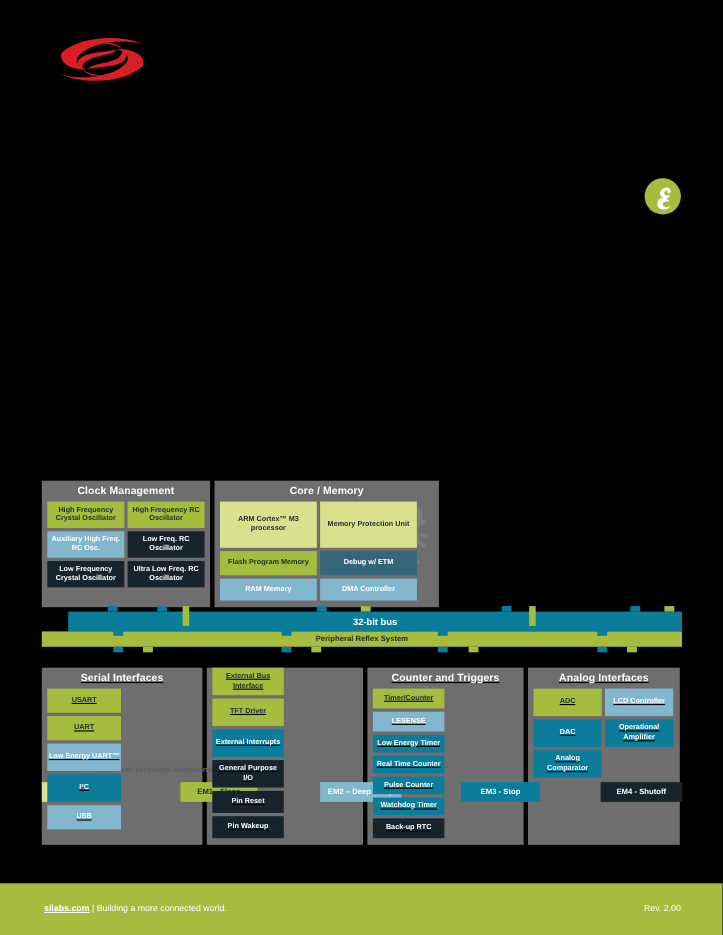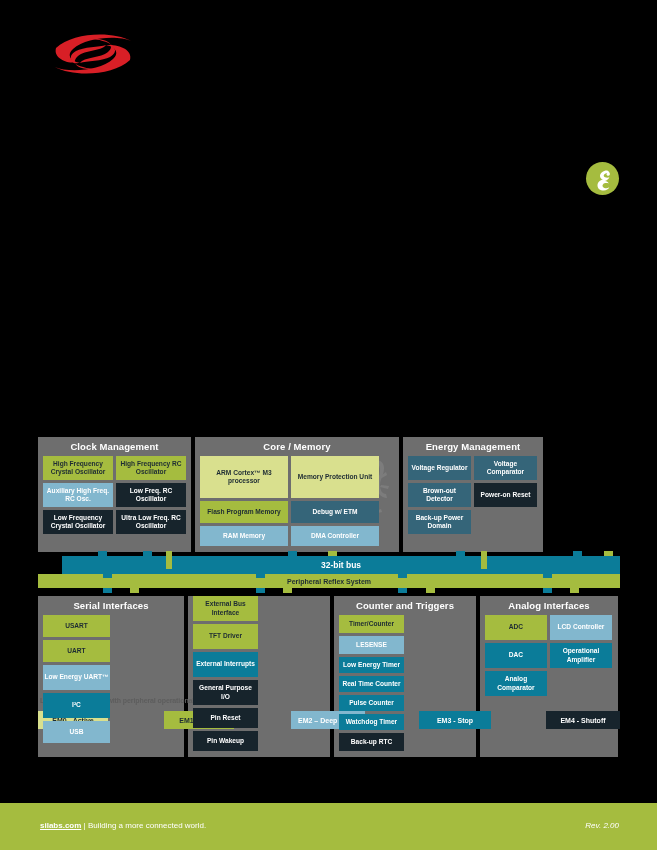--- a/index.html
+++ b/index.html
@@ -48,34 +48,34 @@
   .bus32{height:18px;background:#0b7c99;color:#fff;font-size:8.5px;font-weight:bold;
          display:flex;align-items:center;justify-content:center;margin-left:24px;}
   .prs{height:14px;background:#a5bc3f;color:#1d2b33;font-size:7px;font-weight:bold;
        display:flex;align-items:center;justify-content:center;}
   .tab{position:absolute;width:9px;height:5px;}
   .tab.teal{background:#0b7c99;}
   .tab.green{background:#a5bc3f;}
   .tab.tall{height:18px;width:6px;}
 
   
-  .row-bot{display:flex;gap:4px;margin-top:8px;}
+  .row-bot{display:flex;gap:4px;margin-top:19px;text-decoration:underline;}
 
   
   .emnote{position:absolute;left:40px;top:697px;font-size:7px;font-weight:bold;
           color:#5d5d5d;letter-spacing:-.1px;white-space:nowrap;}
   .embar{position:absolute;left:38px;top:711px;width:582px;height:18px;}
   .em{position:absolute;top:0;height:18px;display:flex;align-items:center;
       justify-content:center;font-size:7px;font-weight:bold;}
 
   
   .footer{position:absolute;left:0;bottom:0;width:657px;height:47px;background:#a5bc3f;}
   .footer-txt{position:absolute;left:40px;top:18px;font-size:8px;color:#ffffff;}
   .footer-txt b{font-weight:bold;text-decoration:underline;}
-  .footer-rev{position:absolute;right:38px;top:18px;font-size:8px;color:#ffffff;font-style:italic;}
+  .footer-rev{position:absolute;right:38px;top:18px;font-size:8px;color:#ffffff;}
 </style>
 </head>
 <body>
 
 <div class="page">
 
   <div class="logo">
     <svg viewBox="0 0 220 104" width="110" height="52" aria-hidden="true">
       <g fill="#d81f26">
         <path d="M36 40 C70 8, 150 6, 186 26 C160 14, 96 18, 70 42 C58 52, 62 66, 84 70
@@ -128,30 +128,20 @@
               <path d="M30 52 c3 3 7 4 10 2 l1 3 c-5 2 -9 0 -12 -3z"></path>
             </g>
           </svg>
           <div class="cells">
             <div class="cell c-palegreen" style="width: 88px; height: 42px;">ARM Cortex™ M3 processor</div>
             <div class="cell c-palegreen" style="width: 88px; height: 42px;">Memory Protection Unit</div>
             <div class="cell c-green" style="width: 88px; height: 22px;">Flash Program Memory</div>
             <div class="cell c-steel" style="width: 88px; height: 22px;">Debug w/ ETM</div>
             <div class="cell c-ltblue" style="width: 88px; height: 20px;">RAM Memory</div>
             <div class="cell c-ltblue" style="width: 88px; height: 20px;">DMA Controller</div>
-          </div>
-        </div>
-        <div class="panel" style="width: 140px; position: relative;">
-          <div class="panel-title">Energy Management</div>
-          <div class="cells">
-            <div class="cell c-steel" style="width: 63px; height: 24px;">Voltage Regulator</div>
-            <div class="cell c-steel" style="width: 63px; height: 24px;">Voltage Comparator</div>
-            <div class="cell c-steel" style="width: 63px; height: 24px;">Brown-out Detector</div>
-            <div class="cell c-dark" style="width: 63px; height: 24px;">Power-on Reset</div>
-            <div class="cell c-steel" style="width: 63px; height: 24px;">Back-up Power Domain</div>
           </div>
         </div>
       </div>
 
     <div class="busarea">
       <div class="bus32">32-bit bus</div>
       <div class="prs">Peripheral Reflex System</div>
       <div class="tab teal" style="left:60px;top:-5px;"></div>
       <div class="tab teal" style="left:105px;top:-5px;"></div>
       <div class="tab green tall" style="left:128px;top:-5px;"></div>

